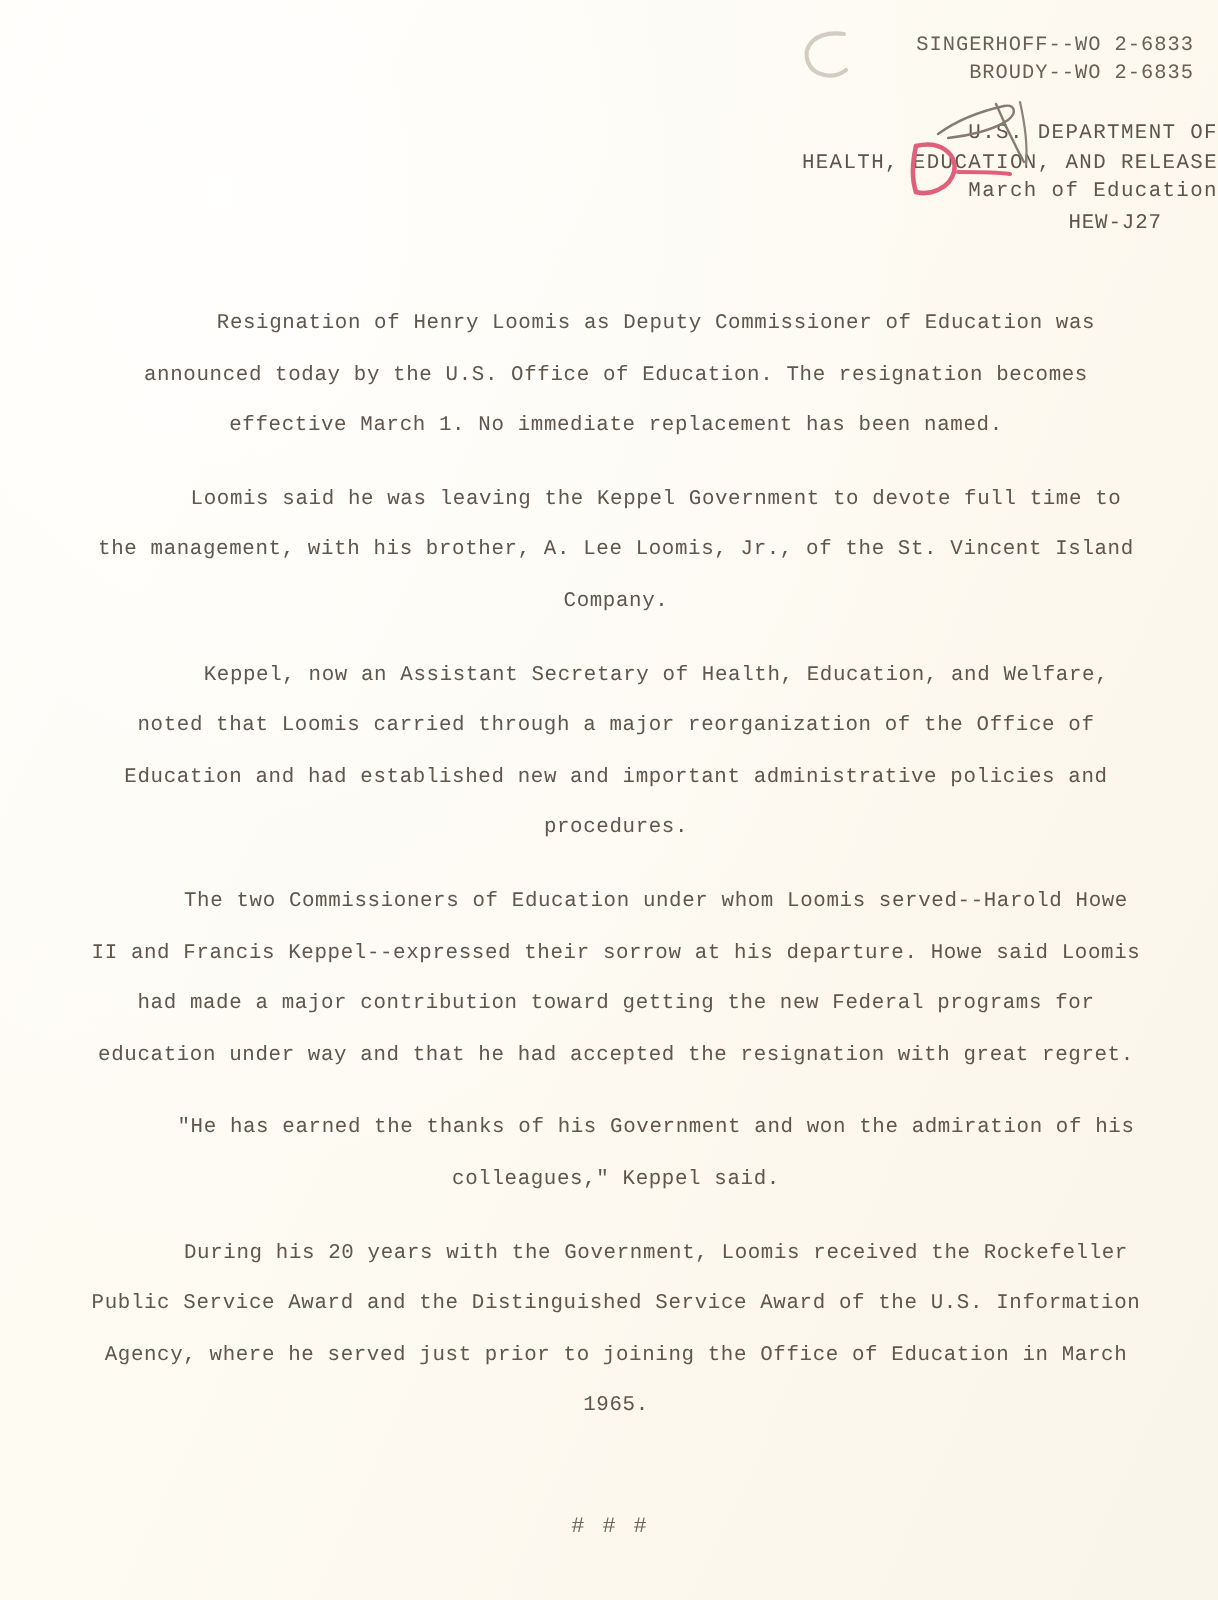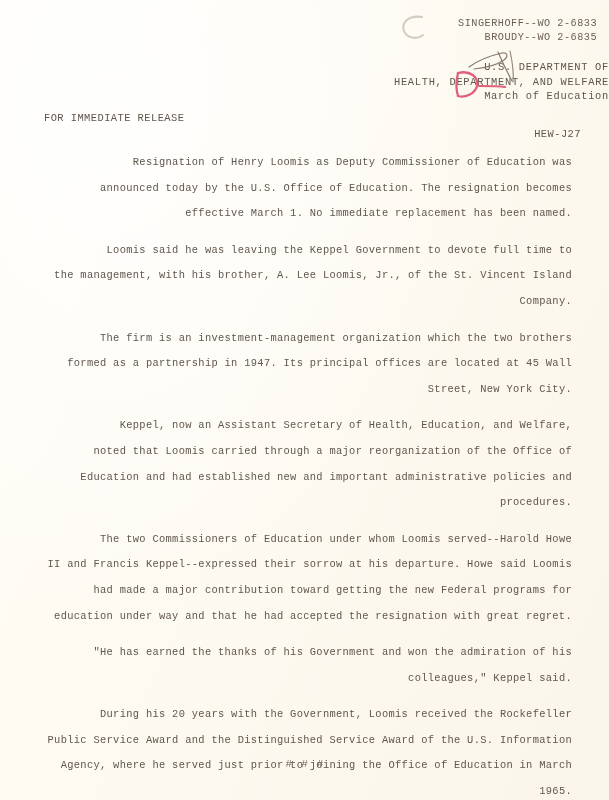--- a/index.html
+++ b/index.html
@@ -56,42 +56,42 @@
     position: absolute;
     top: 111px;
     left: 44px;
     font-size: 10.4px;
     line-height: 14.5px;
     letter-spacing: 0.45px;
     color: #5f554b;
   }
   #release-number {
     position: absolute;
-    top: 128px;
+    top: 106px;
     right: 28px;
     font-size: 10.4px;
     letter-spacing: 0.45px;
     color: #5f554b;
   }
 
   
   #body-copy {
     position: absolute;
     top: 150px;
     left: 44px;
     width: 528px;
     font-size: 10.4px;
     letter-spacing: 0.32px;
     color: #60564c;
   }
   #body-copy p {
     margin: 0 0 11px 0;
     line-height: 25.6px;
     text-indent: 40px;
-    text-align: right;
+    text-align: center;
   }
 
   #end-marks {
     position: absolute;
     top: 758px;
     left: 0;
     width: 100%;
     text-align: center;
     font-size: 11px;
     letter-spacing: 9px;
@@ -136,45 +136,43 @@
     <div>SINGERHOFF--WO 2-6833</div>
     <div>BROUDY--WO 2-6835</div>
   </div>
 
   <svg id="pencil-arc" viewBox="0 0 34 30">
     <path d="M24 5 C10 3, 3 11, 6 19 C8.5 26, 19 28, 25 23" fill="none" stroke="#d3ccc0" stroke-width="2.1" stroke-linecap="round"></path>
   </svg>
 
   <div id="agency-header">
     <div>U.S. DEPARTMENT OF</div>
-    <div>HEALTH, DEPARTMENT, AND WELFARE</div>
+    <div>HEALTH, EDUCATION, AND RELEASE</div>
     <div>March of Education</div>
   </div>
 
   <svg id="pen-flourish" viewBox="0 0 60 34">
     <path d="M3 17 C14 9, 27 5, 36 3 C41 2, 43 6, 38 10 C31 15, 18 18, 8 19" fill="none" stroke="#857b6e" stroke-width="1.2" stroke-linecap="round"></path>
     <path d="M32 2 C35 9, 40 20, 46 31" fill="none" stroke="#857b6e" stroke-width="1.2" stroke-linecap="round"></path>
     <path d="M44 1 C46 10, 48 22, 47 32" fill="none" stroke="#8d8376" stroke-width="1.1" stroke-linecap="round"></path>
   </svg>
 
   <svg id="red-initial" viewBox="0 0 56 34">
     <path d="M6 7 C4 16, 4 24, 6 30" fill="none" stroke="#e0607a" stroke-width="2.3" stroke-linecap="round"></path>
     <path d="M6 7 C18 4, 27 11, 25 20 C23 28, 13 32, 6 30" fill="none" stroke="#e0607a" stroke-width="2.3" stroke-linecap="round"></path>
     <path d="M27 20 C36 20, 46 20, 53 21" fill="none" stroke="#e0607a" stroke-width="2.1" stroke-linecap="round"></path>
   </svg>
 
   <div id="release-block">
-    <div>FOR IMMEDIATE RELEASE</div>
   </div>
   <div id="release-number">HEW-J27</div>
 
   <div id="body-copy">
     <p>Resignation of Henry Loomis as Deputy Commissioner of Education was announced today by the U.S. Office of Education.  The resignation becomes effective March 1.  No immediate replacement has been named.</p>
     <p>Loomis said he was leaving the Keppel Government to devote full time to the management, with his brother, A. Lee Loomis, Jr., of the St. Vincent Island Company.</p>
-    <p>The firm is an investment-management organization which the two brothers formed as a partnership in 1947.  Its principal offices are located at 45 Wall Street, New York City.</p>
     <p>Keppel, now an Assistant Secretary of Health, Education, and Welfare, noted that Loomis carried through a major reorganization of the Office of Education and had established new and important administrative policies and procedures.</p>
     <p>The two Commissioners of Education under whom Loomis served--Harold Howe II and Francis Keppel--expressed their sorrow at his departure.  Howe said Loomis had made a major contribution toward getting the new Federal programs for education under way and that he had accepted the resignation with great regret.</p>
     <p>"He has earned the thanks of his Government and won the admiration of his colleagues," Keppel said.</p>
     <p>During his 20 years with the Government, Loomis received the Rockefeller Public Service Award and the Distinguished Service Award of the U.S. Information Agency, where he served just prior to joining the Office of Education in March 1965.</p>
 
   </div>
 
   <div id="end-marks">###</div>
 
 </div>

